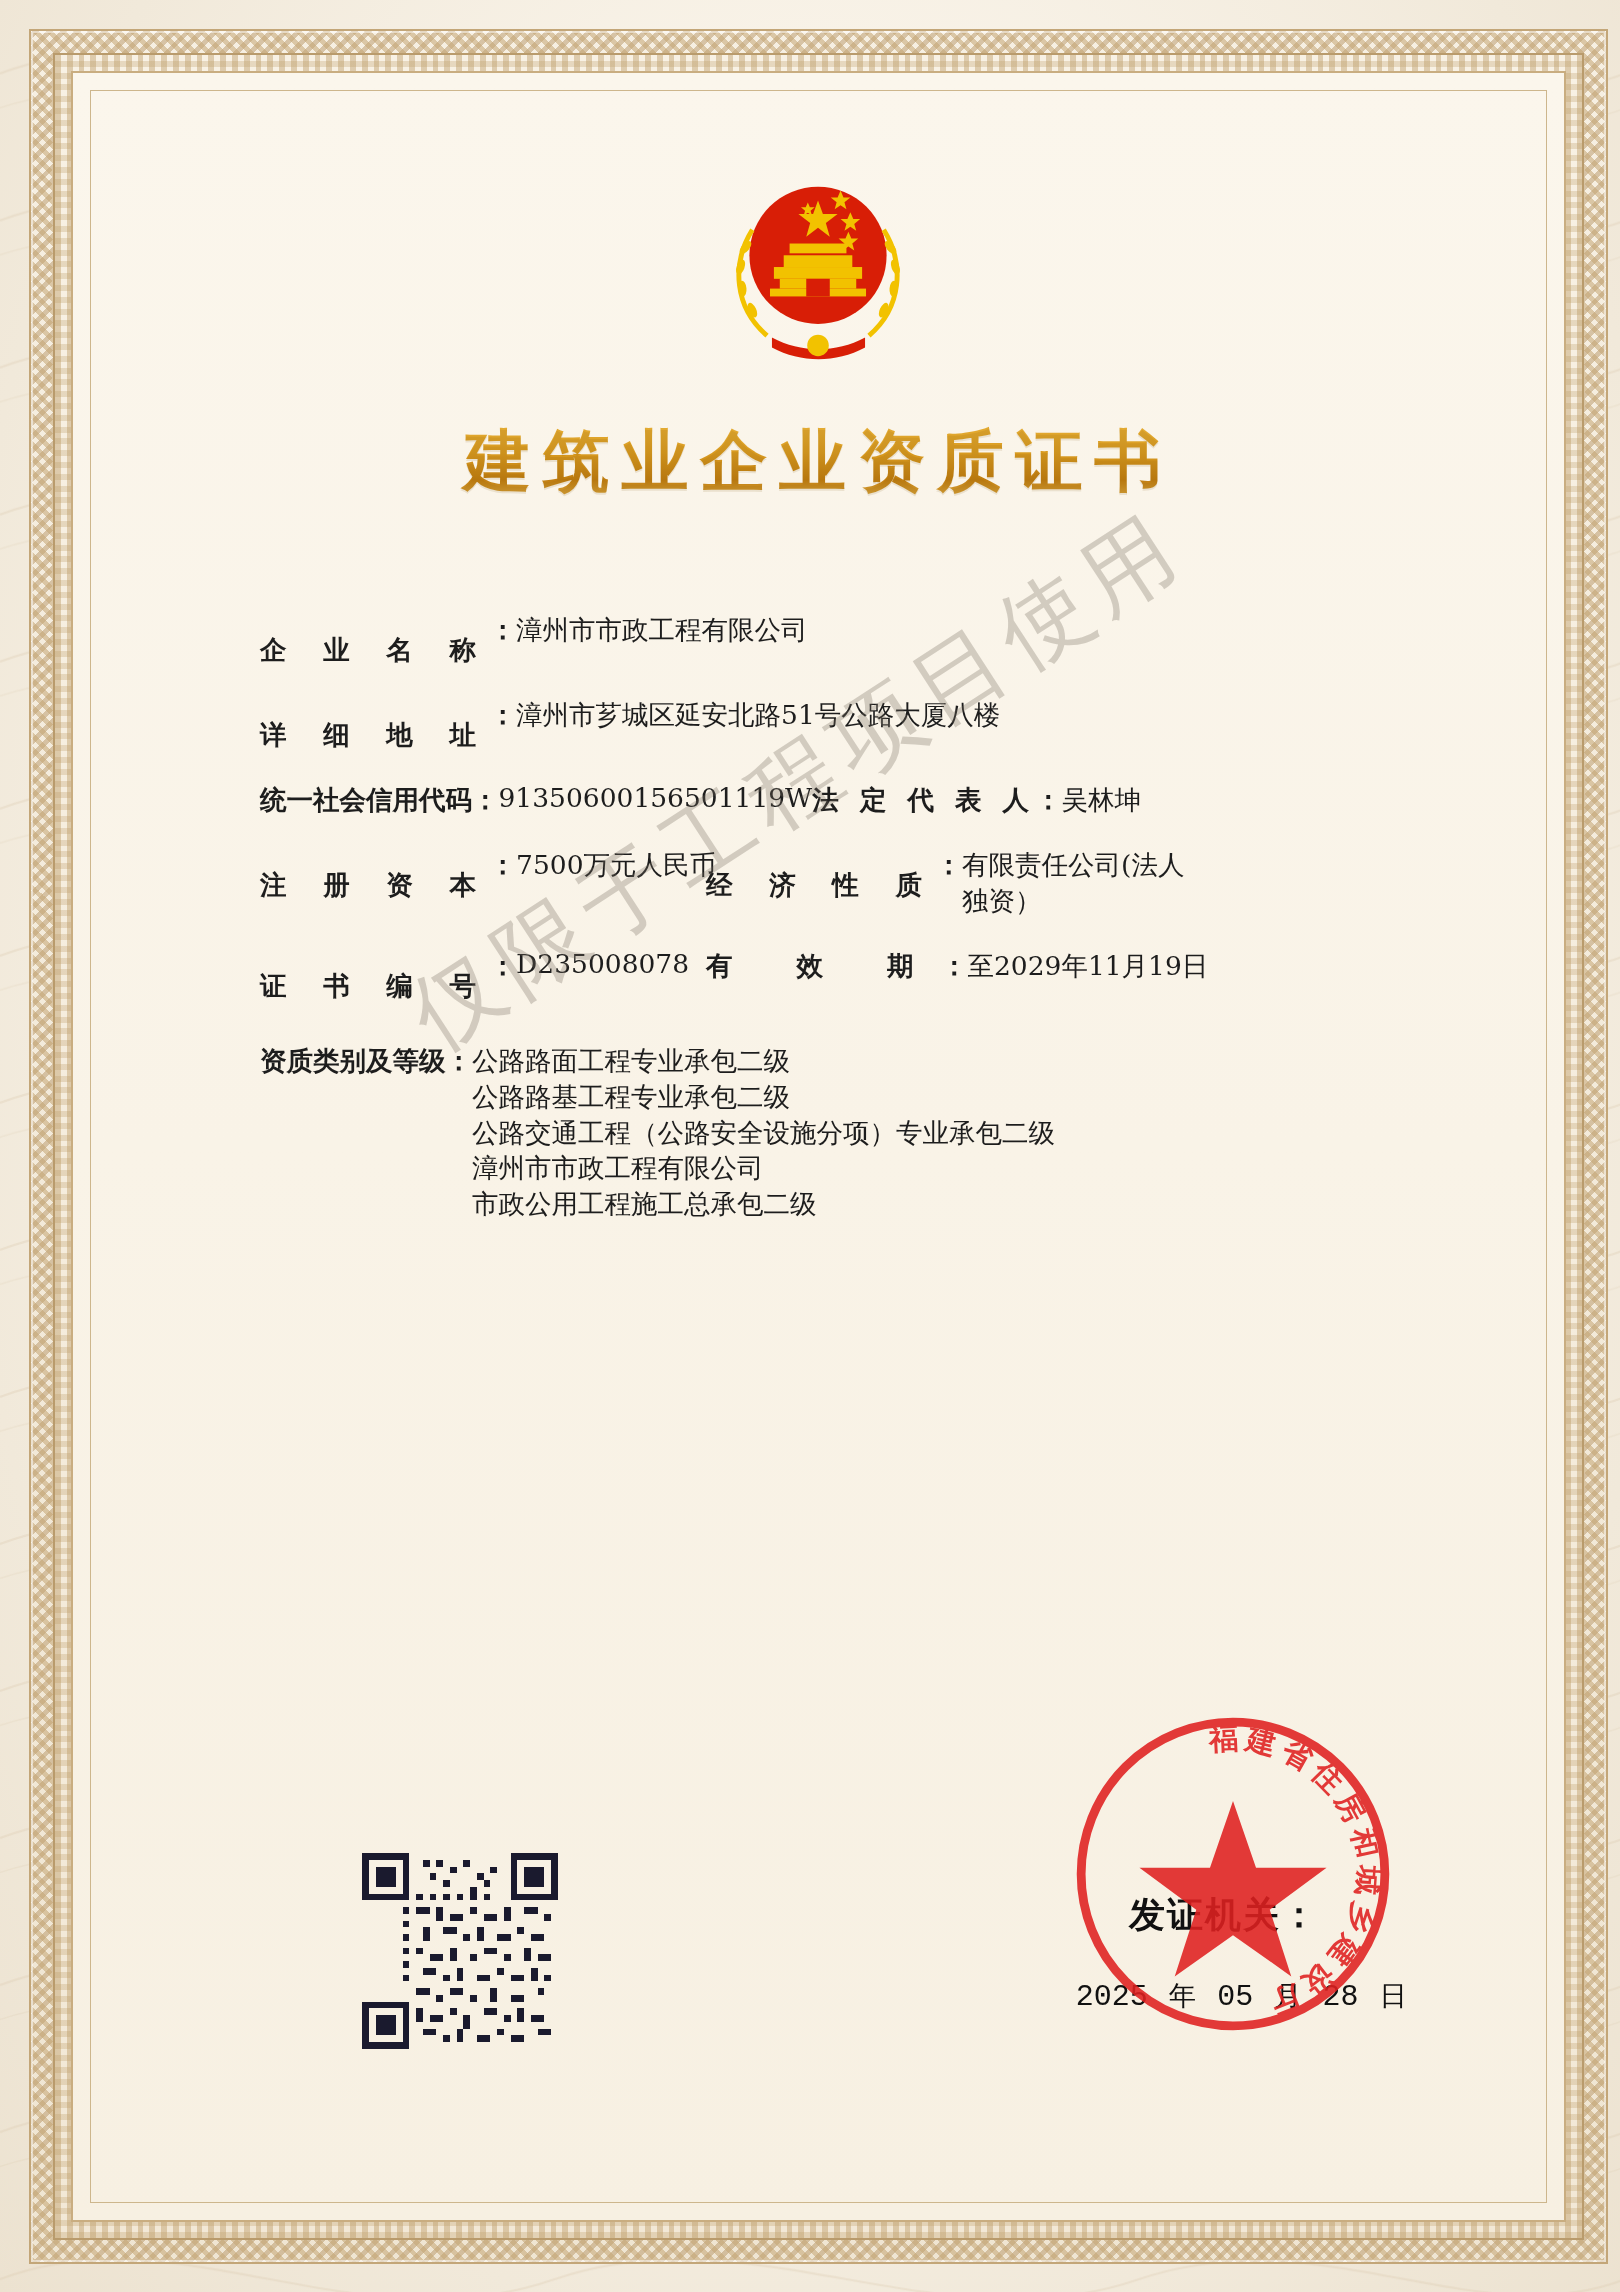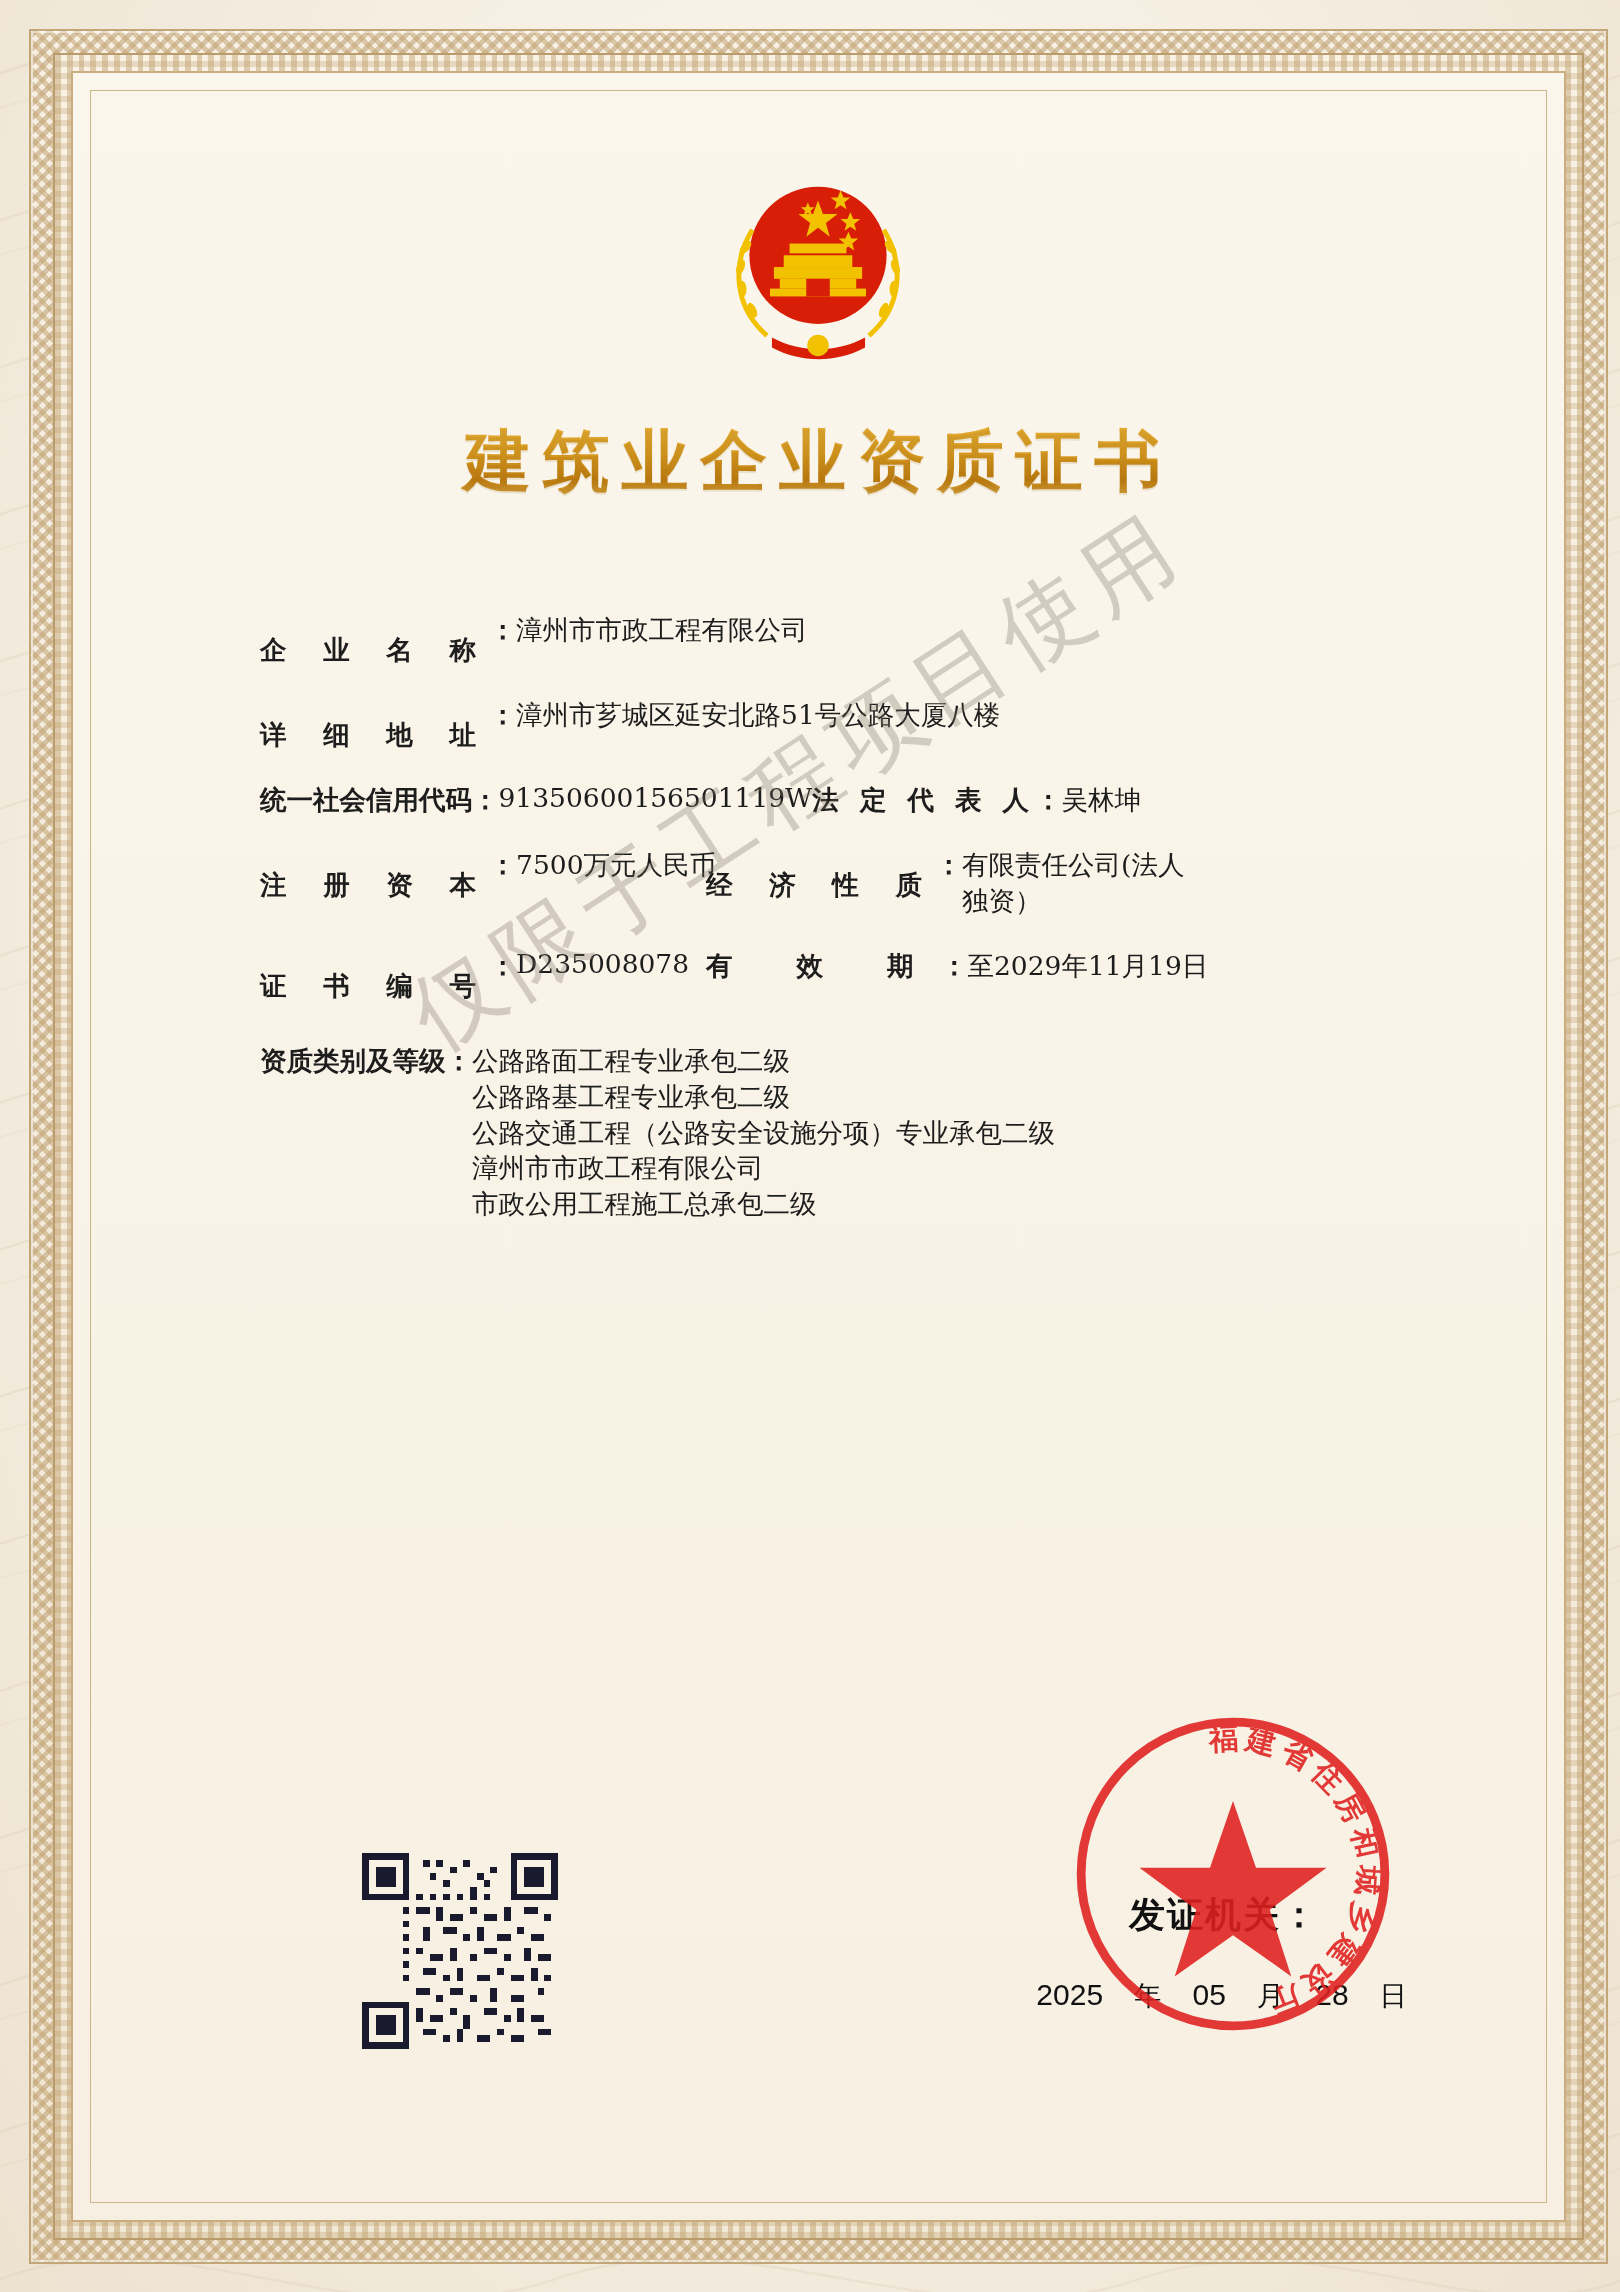--- a/index.html
+++ b/index.html
@@ -185,24 +185,24 @@
     color: #111;
     letter-spacing: 2px;
     font-family: "DejaVu Serif", "Liberation Serif", serif;
   }
   .date-line {
     position: absolute;
     right: 137px;
     bottom: 186px;
     font-size: 29px;
     color: #111;
-    font-family: Liberation Sans, sans-serif;
+    font-family: Liberation Mono, monospace;
     display: flex;
     align-items: baseline;
-    gap: 31px;
+    gap: 21px;
   }
   .date-line .num { font-size: 30px; }
   .date-line .ch { font-size: 27.4px; }
 
   
   .seal {
     position: absolute;
     right: 142px;
     bottom: 157px;
     width: 338px;

